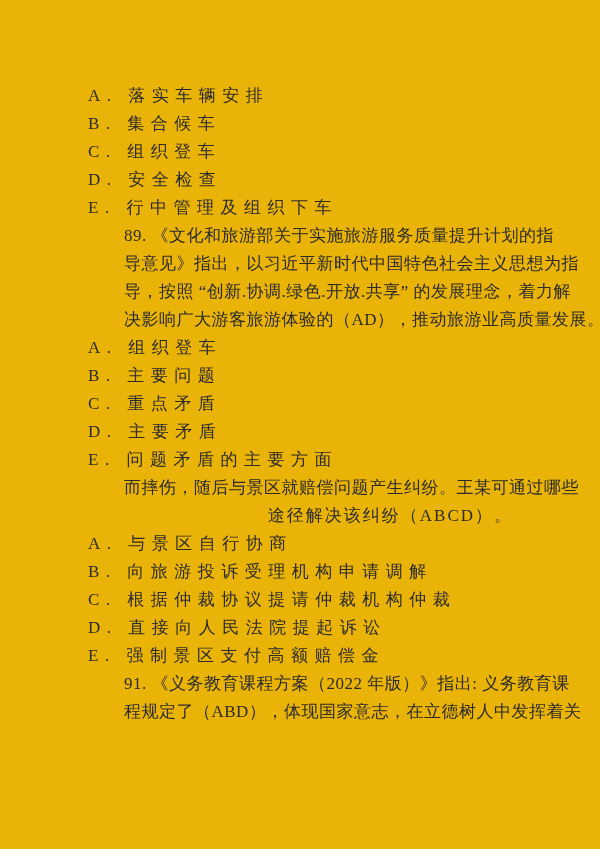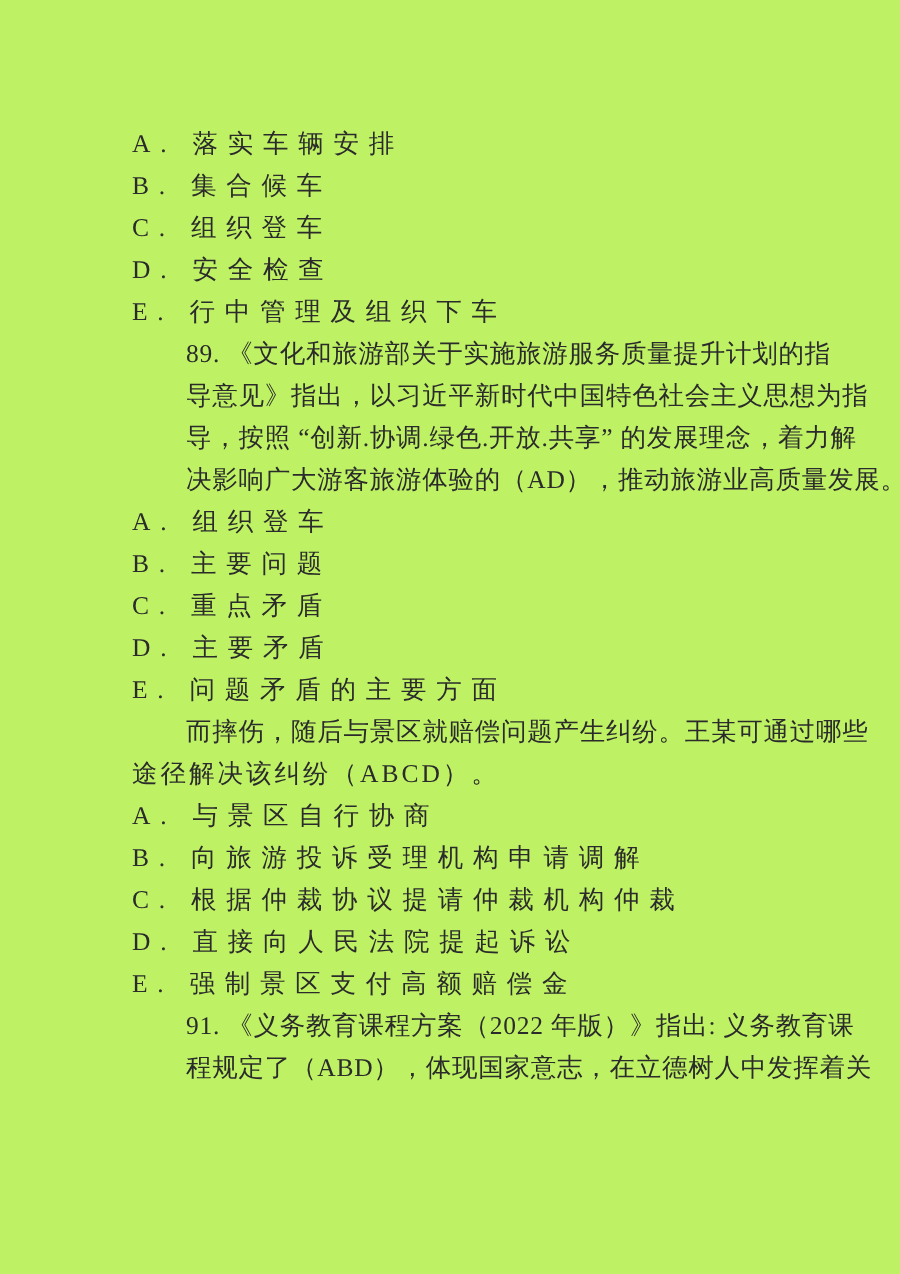--- a/index.html
+++ b/index.html
@@ -35,30 +35,31 @@
     letter-spacing: 0.5px;
   }
   .stem.j {
     text-align: justify;
     text-align-last: justify;
     margin-left: 36px;
   }
   
   .stem.end {
     letter-spacing: 2px;
+    text-align: right;
   }
   
   .opt {
     letter-spacing: 6.5px;
   }
 </style>
 </head>
 <body>
 
-<div class="sheet" style="background: #bef264; color: rgb(43, 43, 43);">
+<div class="sheet" style="background: #eab308; color: rgb(43, 43, 43);">
   <div class="content">
 
     <div class="line opt">A. 落实车辆安排</div>
     <div class="line opt">B. 集合候车</div>
     <div class="line opt">C. 组织登车</div>
     <div class="line opt">D. 安全检查</div>
     <div class="line opt">E. 行中管理及组织下车</div>
 
     <div class="line stem j">89. 《文化和旅游部关于实施旅游服务质量提升计划的指</div>
     <div class="line stem j">导意见》指出，以习近平新时代中国特色社会主义思想为指</div>

